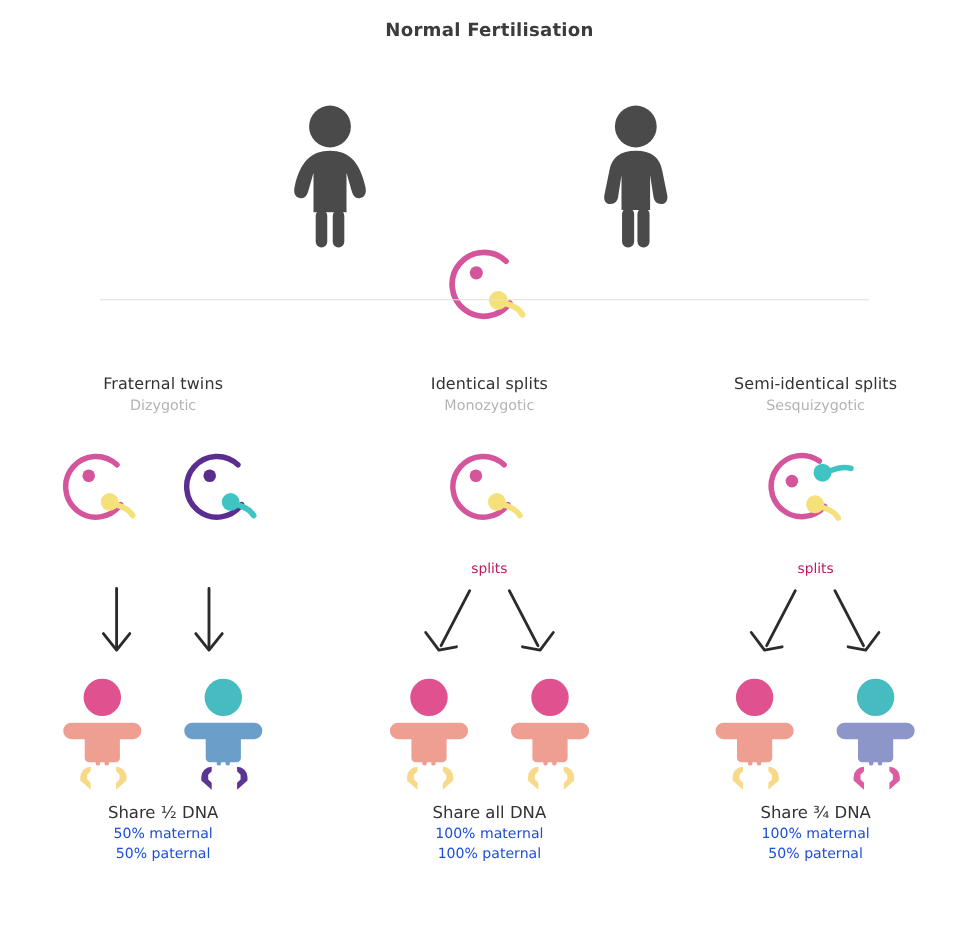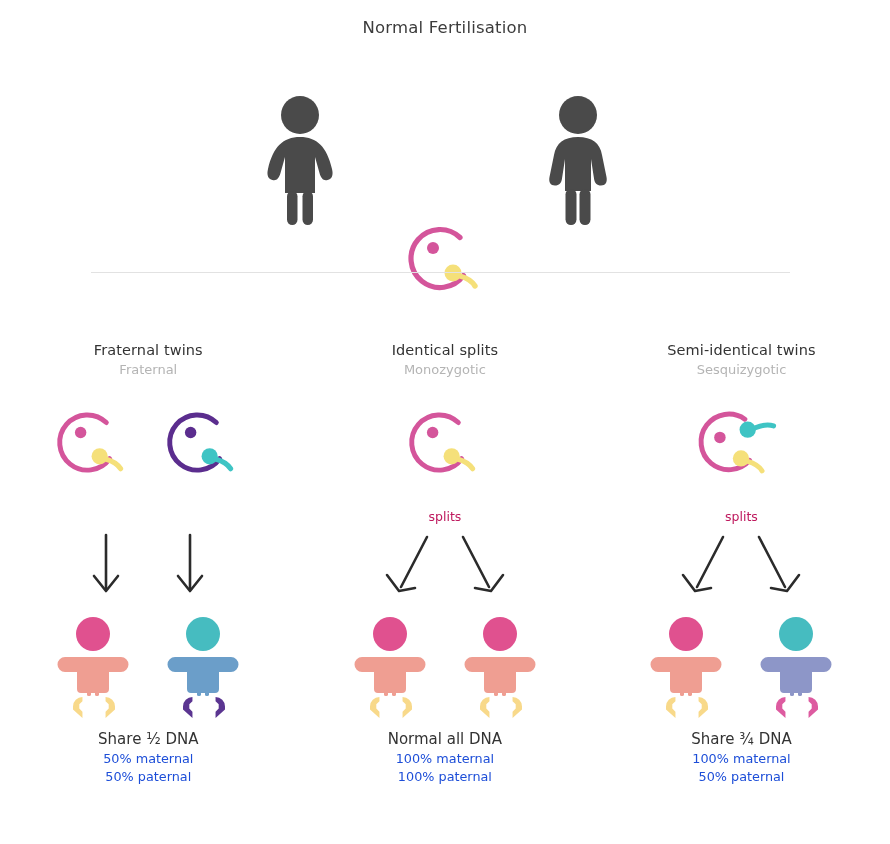--- a/index.html
+++ b/index.html
@@ -22,21 +22,21 @@
   }
 
   
   .page-title {
     position: absolute;
     top: 18px;
     left: 0;
     width: 890px;
     text-align: center;
     font-size: 16.5px;
-    font-weight: 400;
+    font-weight: 700;
     letter-spacing: 0.2px;
     color: #3c3c3c;
   }
 
   
   .parents-row {
     position: absolute;
     top: 95px;
     left: 0;
     width: 890px;
@@ -177,21 +177,21 @@
       </svg>
     </div>
   </div>
 
   <div class="divider"></div>
 
   <div class="columns">
 
     <div class="col">
       <div class="col-heading">Fraternal twins</div>
-      <div class="col-subheading">Fraternal</div>
+      <div class="col-subheading">Dizygotic</div>
 
       <div class="zygote-block">
         <div class="zygote-pair">
 
           <div>
             <svg width="78" height="72" viewBox="0 0 82 72">
               <path d="M58.5 52.5 A29 29 0 1 1 55 14.5" fill="none" stroke="#d4559b" stroke-width="5.2" stroke-linecap="round"></path>
               <circle cx="28" cy="25" r="6" fill="#d4559b"></circle>
               <circle cx="48" cy="50" r="8.5" fill="#f5e07a"></circle>
               <path d="M55 53 C62 55 67 58 70 63" fill="none" stroke="#f5e07a" stroke-width="5.4" stroke-linecap="round"></path>
@@ -299,28 +299,28 @@
             <path d="M13 42 h56 a7.5 7.5 0 0 1 0 15 H57 v17 a4 4 0 0 1 -4 4 H29 a4 4 0 0 1 -4 -4 V57 H13 a7.5 7.5 0 0 1 0 -15 Z" fill="#ef9e92"></path>
             <rect x="35" y="76" width="4" height="5" rx="1.6" fill="#ef9e92"></rect>
             <rect x="43" y="76" width="4" height="5" rx="1.6" fill="#ef9e92"></rect>
             <path d="M30 80 a9 9 0 0 0 -9 9 v3 l9 8 v-6 l-3 -3 v-4 l3 -3 Z" fill="#f8d98a" transform="translate(0,-2) scale(1.05) translate(-1,0)"></path>
             <path d="M52 80 a9 9 0 0 1 9 9 v3 l-9 8 v-6 l3 -3 v-4 l-3 -3 Z" fill="#f8d98a" transform="translate(0,-2) scale(1.05) translate(-1,0)"></path>
           </svg>
         </div>
       </div>
 
       <div class="dna-block">
-        <div class="dna-main">Normal all DNA</div>
+        <div class="dna-main">Share all DNA</div>
         <div class="dna-sub">100% maternal</div>
         <div class="dna-sub">100% paternal</div>
       </div>
     </div>
 
     <div class="col">
-      <div class="col-heading">Semi-identical twins</div>
+      <div class="col-heading">Semi-identical splits</div>
       <div class="col-subheading">Sesquizygotic</div>
 
       <div class="zygote-block">
         <div>
           <svg width="92" height="78" viewBox="0 0 96 78">
             <path d="M52 11 A29 29 0 1 0 57 54" fill="none" stroke="#d4559b" stroke-width="5.2" stroke-linecap="round"></path>
             <circle cx="26" cy="30" r="6" fill="#d4559b"></circle>
 
             <circle cx="55" cy="22" r="8.5" fill="#3fc4c4"></circle>
             <path d="M63 20 C70 17 76 16 82 18" fill="none" stroke="#3fc4c4" stroke-width="5.2" stroke-linecap="round"></path>

